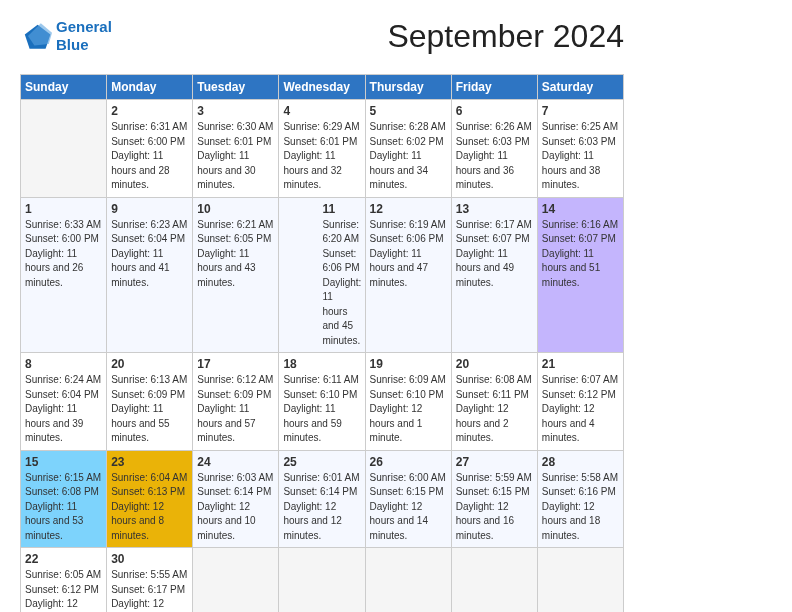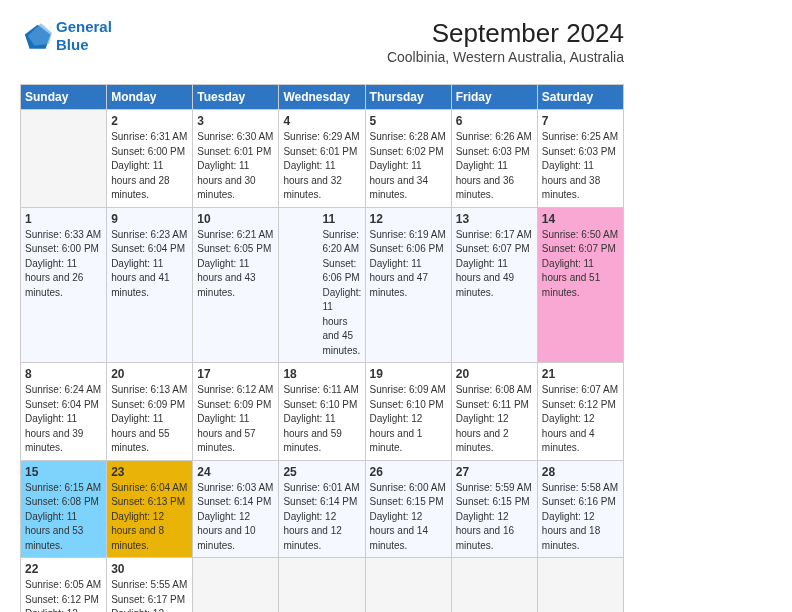--- a/index.html
+++ b/index.html
@@ -37,21 +37,21 @@
       color: #1a6fbd;
     }
     .logo-icon {
       width: 32px;
       height: 32px;
     }
     .title-block {
       text-align: right;
     }
     .title-block h1 {
-      font-size: 26px;
+      font-size: 32px;
       font-weight: normal;
       color: #222;
     }
     .title-block h2 {
       font-size: 14px;
       font-weight: normal;
       color: #444;
     }
     .calendar {
       width: 100%;
@@ -105,21 +105,20 @@
         <polygon points="22,6 38,18 32,36 12,36 6,18" fill="#1a6fbd"></polygon>
         <polygon points="26,4 40,16 36,30 18,32 10,20" fill="#5ba3e0" opacity="0.6"></polygon>
       </svg>
       <div class="logo-text">
         <div><span>General</span></div>
         <div><span style="color:#1a6fbd;">Blue</span></div>
       </div>
     </div>
     <div class="title-block">
       <h1>September 2024</h1>
-      <h2>Coolbinia, Western Australia, Australia</h2>
     </div>
   </div>
 
   <table class="calendar">
     <thead>
       <tr>
         <th>Sunday</th>
         <th>Monday</th>
         <th>Tuesday</th>
         <th>Wednesday</th>
@@ -210,23 +209,23 @@
 Daylight: 11 hours
 and 47 minutes.</div>
           </td>
           <td style="background: rgb(245, 248, 255);">
             <span class="day-num">13</span>
             <div class="day-info">Sunrise: 6:17 AM
 Sunset: 6:07 PM
 Daylight: 11 hours
 and 49 minutes.</div>
           </td>
-          <td style="background: #f9a8d4;">
+          <td style="background: #c4b5fd;">
             <span class="day-num">14</span>
-            <div class="day-info">Sunrise: 6:50 AM
+            <div class="day-info">Sunrise: 6:16 AM
 Sunset: 6:07 PM
 Daylight: 11 hours
 and 51 minutes.</div>
           </td>
         </tr>
         <tr>
           <td>
             <span class="day-num">8</span>
             <div class="day-info">Sunrise: 6:24 AM
 Sunset: 6:04 PM

